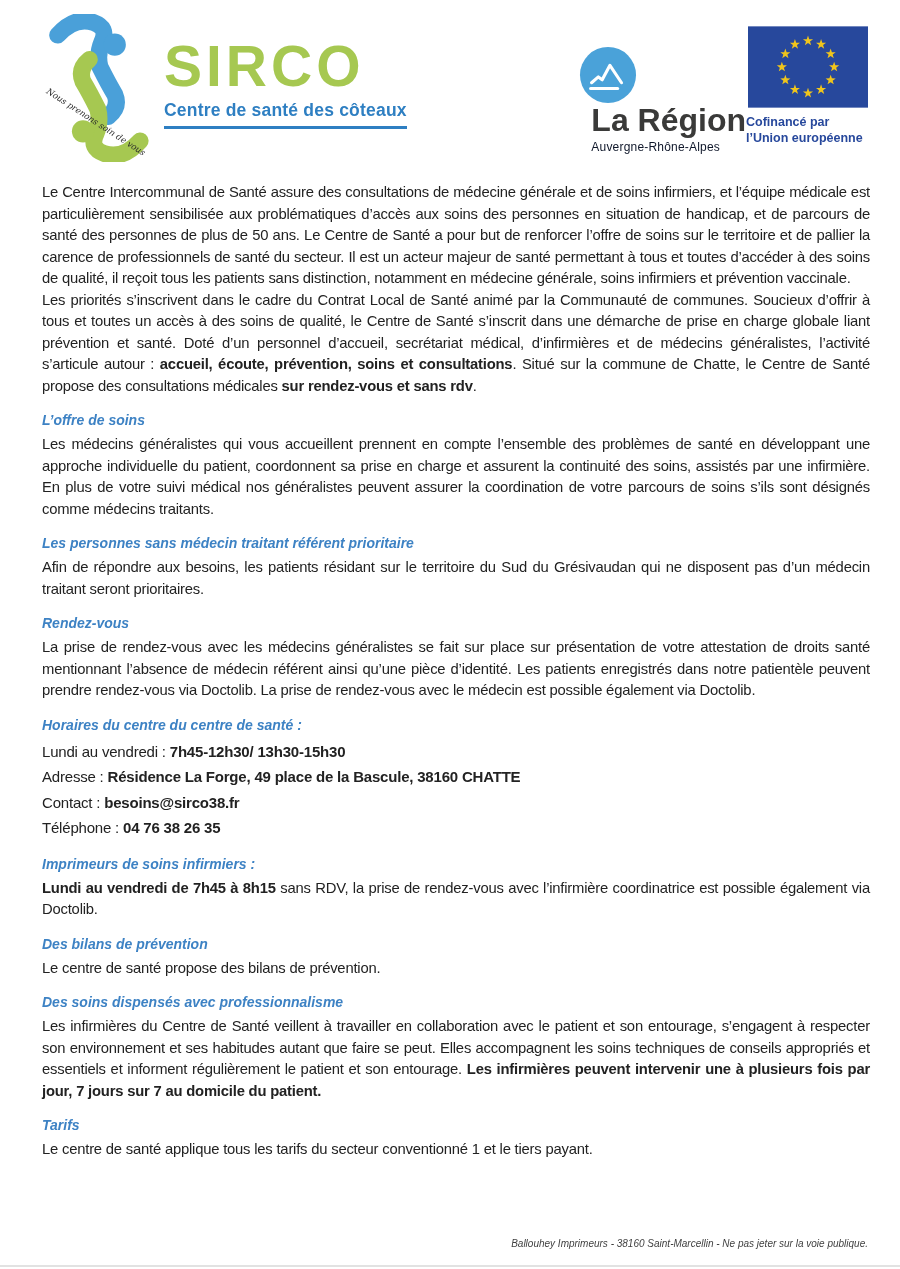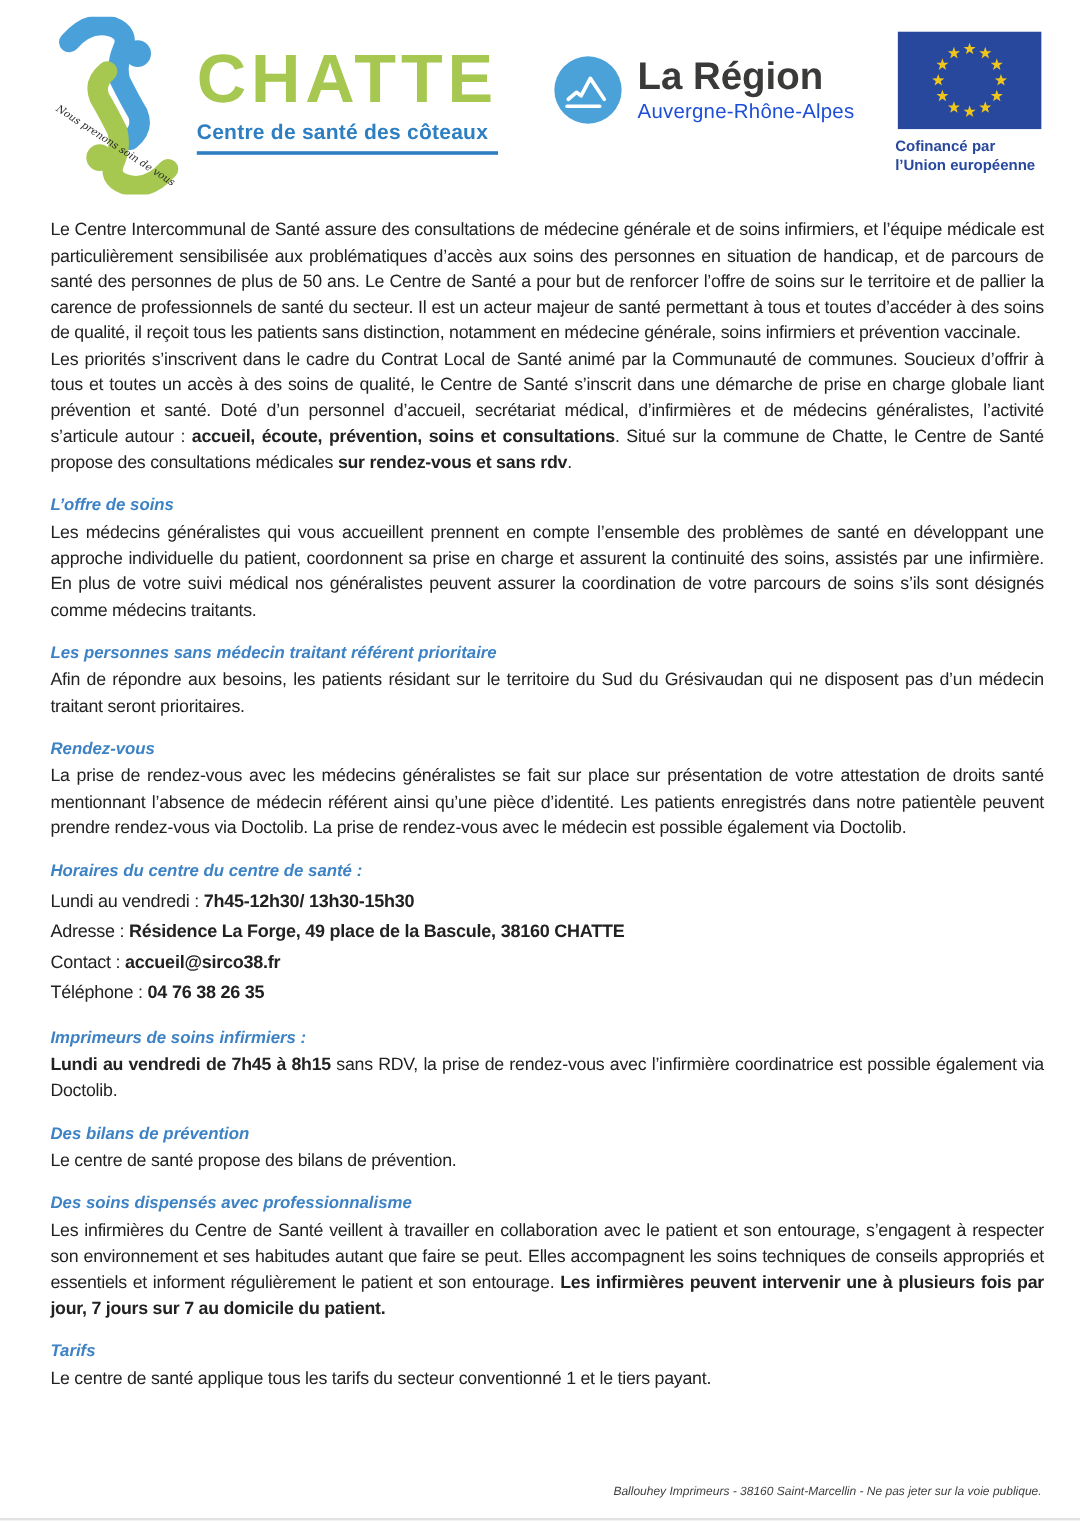--- a/index.html
+++ b/index.html
@@ -30,25 +30,25 @@
   .sirco-name{
     font-size:57px;font-weight:800;letter-spacing:4px;line-height:1;
     color:#a6c851;
   }
   .sirco-sub{
     margin-top:5px;padding-bottom:5px;
     font-size:17.5px;font-weight:700;letter-spacing:.2px;
     color:#2e7fc2;border-bottom:3px solid #2e7fc2;
     white-space:nowrap;
   }
-  .region{display:flex;align-items:center;margin-left:auto;margin-top:32px;margin-right:34px;}
+  .region{display:flex;align-items:flex-start;margin-left:auto;margin-top:32px;flex-direction:column;}
   .region-icon{width:58px;height:58px;flex:0 0 auto;}
   .region-text{margin-left:12px;}
   .region-title{font-size:32px;font-weight:700;color:#3a3a39;line-height:1.05;}
-  .region-sub{font-size:17px;color:#1d4ed8;margin-top:2px;letter-spacing:.2px;}
+  .region-sub{font-size:12px;color:#0f172a;margin-top:2px;letter-spacing:.2px;}
   .eu{margin-top:12px;width:124px;}
   .eu-flag{display:block;width:120px;height:82px;margin:0 auto;}
   .eu-caption{margin-top:7px;font-size:12.5px;font-weight:700;color:#27489c;line-height:1.25;}
   
   main{display:block;margin-top:16px;}
   p.body{
     margin:0;font-size:14.8px;line-height:21.5px;letter-spacing:-0.2px;
     text-align:justify;color:#222222;
   }
   h2.sec{
@@ -78,21 +78,21 @@
       <div class="sirco-mark">
         <svg width="118" height="148" viewBox="0 0 110 140">
           <path d="M14,20 Q30,2 48,8 Q62,13 56,26 Q51,38 54,50 Q62,66 68,76 Q73,88 62,97" fill="none" stroke="#4aa0d9" stroke-width="16" stroke-linecap="round"></path>
           <circle cx="68" cy="29" r="10.5" fill="#4aa0d9"></circle>
           <path d="M92,120 Q76,138 58,132 Q44,127 50,114 Q55,102 52,90 Q44,74 38,64 Q33,52 44,43" fill="none" stroke="#a6c851" stroke-width="16" stroke-linecap="round"></path>
           <circle cx="38" cy="111" r="10.5" fill="#a6c851"></circle>
         </svg>
         <div class="sirco-tagline">Nous prenons soin de vous</div>
       </div>
       <div class="sirco-text">
-        <div class="sirco-name">CHATTE</div>
+        <div class="sirco-name">SIRCO</div>
         <div class="sirco-sub">Centre de santé des côteaux</div>
       </div>
     </div>
 
     <div class="region">
       <svg class="region-icon" viewBox="0 0 60 60">
         <circle cx="30" cy="30" r="29" fill="#4aa2d9"></circle>
         <path d="M13,38 L20,32 L24,35 L32,20 L44,38" fill="none" stroke="#ffffff" stroke-width="3.2" stroke-linejoin="round" stroke-linecap="round"></path>
         <path d="M12,44 L40,44" fill="none" stroke="#ffffff" stroke-width="3.2" stroke-linecap="round"></path>
       </svg>
@@ -140,21 +140,21 @@
     <h2 class="sec">Les personnes sans médecin traitant référent prioritaire</h2>
     <p class="body">Afin de répondre aux besoins, les patients résidant sur le territoire du Sud du Grésivaudan qui ne disposent pas d’un médecin traitant seront prioritaires.</p>
 
     <h2 class="sec">Rendez-vous</h2>
     <p class="body">La prise de rendez-vous avec les médecins généralistes se fait sur place sur présentation de votre attestation de droits santé mentionnant l’absence de médecin référent ainsi qu’une pièce d’identité. Les patients enregistrés dans notre patientèle peuvent prendre rendez-vous via Doctolib. La prise de rendez-vous avec le médecin est possible également via Doctolib.</p>
 
     <h2 class="sec">Horaires du centre du centre de santé :</h2>
     <div class="info-lines">
       <div class="info-line"><span>Lundi au vendredi : </span><strong>7h45-12h30/ 13h30-15h30</strong></div>
       <div class="info-line"><span>Adresse : </span><strong>Résidence La Forge, 49 place de la Bascule, 38160 CHATTE</strong></div>
-      <div class="info-line"><span>Contact : </span><strong>accueil@sirco38.fr</strong></div>
+      <div class="info-line"><span>Contact : </span><strong>besoins@sirco38.fr</strong></div>
       <div class="info-line"><span>Téléphone : </span><strong>04 76 38 26 35</strong></div>
     </div>
 
     <h2 class="sec">Imprimeurs de soins infirmiers :</h2>
     <p class="body"><strong>Lundi au vendredi de 7h45 à 8h15</strong><span> sans RDV, la prise de rendez-vous avec l’infirmière coordinatrice est possible également via Doctolib.</span></p>
 
     <h2 class="sec">Des bilans de prévention</h2>
     <p class="body">Le centre de santé propose des bilans de prévention.</p>
 
     <h2 class="sec">Des soins dispensés avec professionnalisme</h2>

